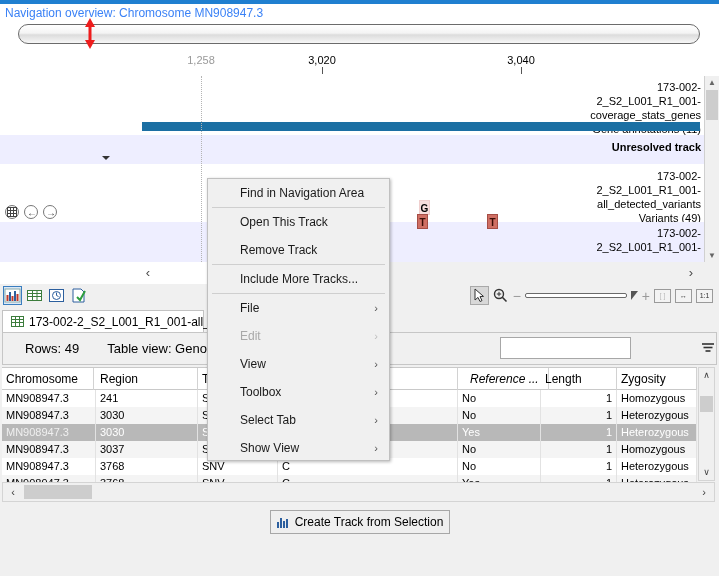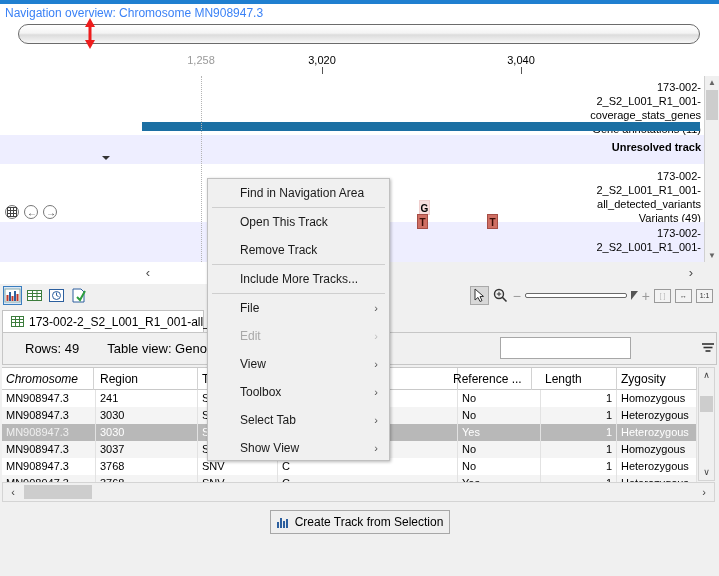--- a/index.html
+++ b/index.html
@@ -331,25 +331,25 @@
           <line x1="1" y1="3" x2="13" y2="3" stroke="#333" stroke-width="1.6"></line>
           <line x1="2.5" y1="6.5" x2="11.5" y2="6.5" stroke="#333" stroke-width="1.6"></line>
           <line x1="4.5" y1="10" x2="9.5" y2="10" stroke="#333" stroke-width="1.6"></line>
         </svg>
       </div>
     </div>
 
     <div class="tblwrap">
       <div class="tbl">
         <div class="thead" id="thead">
-            <div class="th" style="left: 0px; width: 92px; font-style: italic;">Chromosome</div>
+            <div class="th" style="left: 0px; width: 92px;">Chromosome</div>
             <div class="th" style="left: 94px; width: 102px;">Region</div>
             <div class="th" style="left: 196px; width: 80px;">T</div>
             <div class="th" style="left: 276px; width: 180px;"></div>
-            <div class="th" style="left: 447px; width: 83px;">Reference ...</div>
+            <div class="th" style="left: 464px; width: 83px; font-style: italic;">Reference ...</div>
             <div class="th" style="left: 539px; width: 76px;">Length</div>
             <div class="th" style="left: 615px; width: 80px;">Zygosity</div>
           </div>
         <div id="tbody">
             <div class="trow even" style="top: 23px;">
               <div class="td first" style="left: 0px; width: 94px;">MN908947.3</div>
               <div class="td" style="left: 94px; width: 102px;">241</div>
               <div class="td" style="left: 196px; width: 80px;">SNV</div>
               <div class="td" style="left: 276px; width: 180px;"></div>
               <div class="td" style="left: 456px; width: 83px;">No</div>

